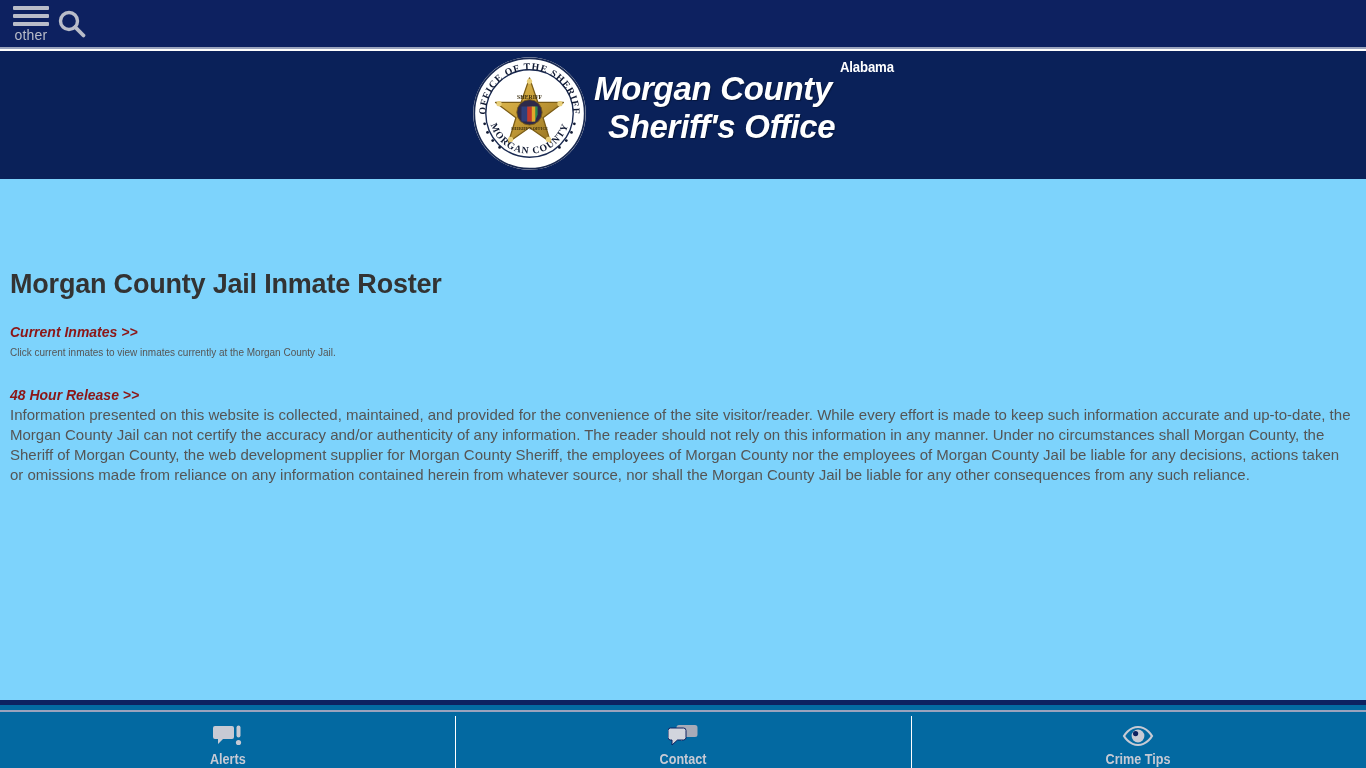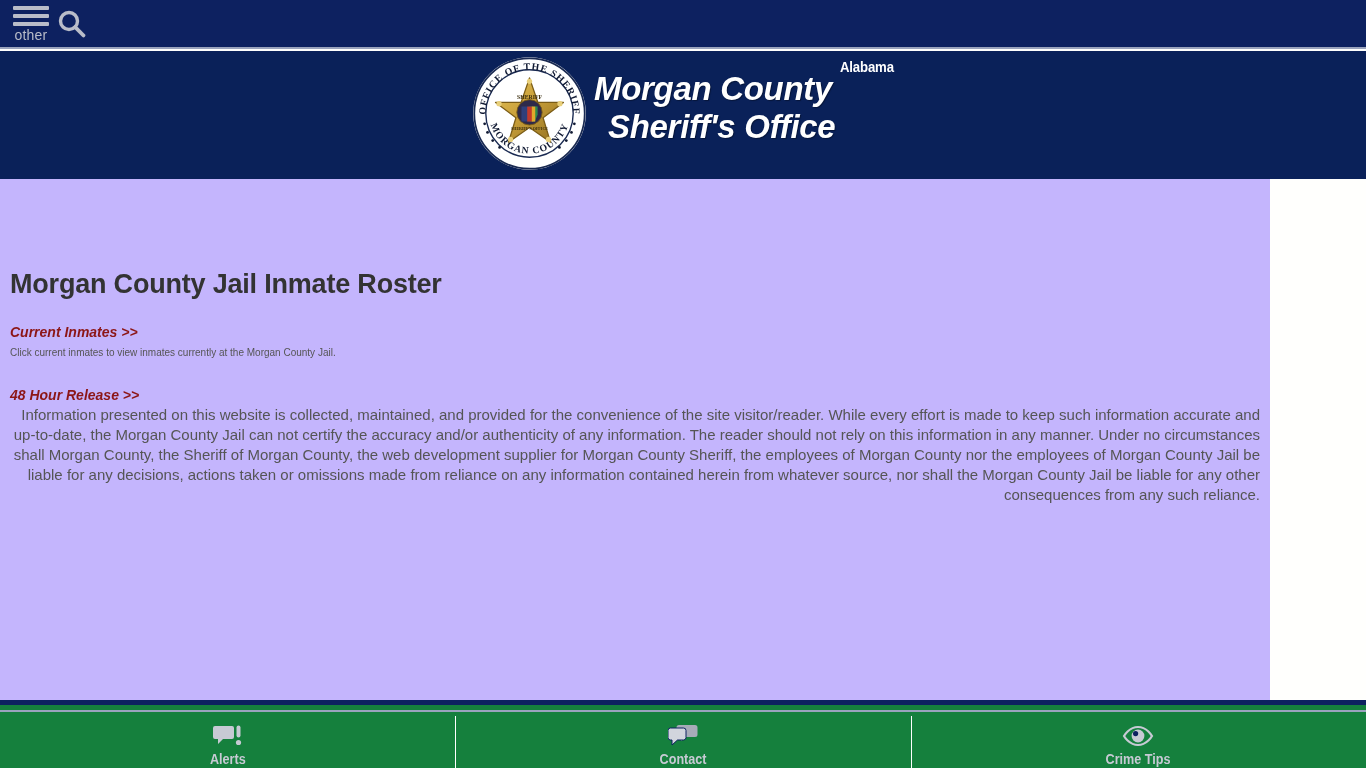--- a/index.html
+++ b/index.html
@@ -118,23 +118,23 @@
     font-size: 15px;
     letter-spacing: -0.2px;
     transform: scaleX(0.88);
     transform-origin: left top;
   }
 
   
   .content {
     position: absolute;
     top: 179px; left: 0;
-    width: 1270px;
+    width: 1366px;
     height: 521px;
-    background: #c4b5fd;
+    background: #7dd3fc;
     padding: 0 10px;
   }
 
   .page-title {
     margin-top: 89px;
     font-size: 27px;
     line-height: 32px;
     font-weight: bold;
     color: #333333;
     letter-spacing: -0.2px;
@@ -167,31 +167,31 @@
     font-weight: bold;
     color: #333333;
   }
 
   .disclaimer-body {
     margin-top: 1px;
     font-size: 15px;
     line-height: 20px;
     color: #555555;
     max-width: 1348px;
-    text-align: right;
+    text-align: left;
   }
 
   
   .footer {
     position: absolute;
     left: 0;
     top: 700px;
     width: 1366px;
     height: 68px;
-    background: #15803d;
+    background: #0369a1;
     border-top: 5px solid #0d2160;
   }
   .footer-rule {
     position: absolute;
     top: 5px; left: 0;
     width: 1366px;
     height: 2px;
     background: #9aa3bd;
   }
 

